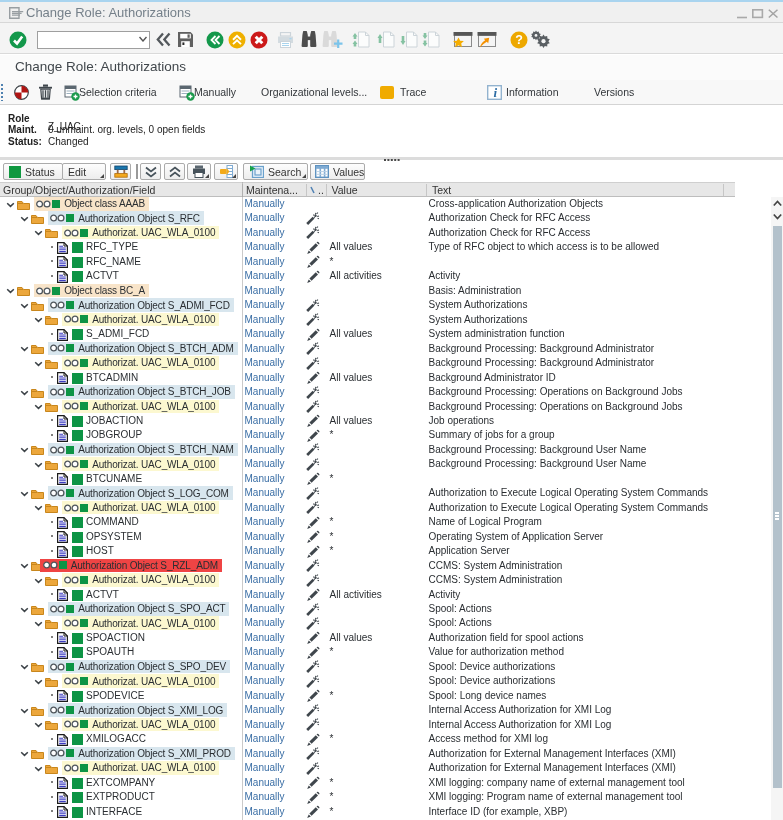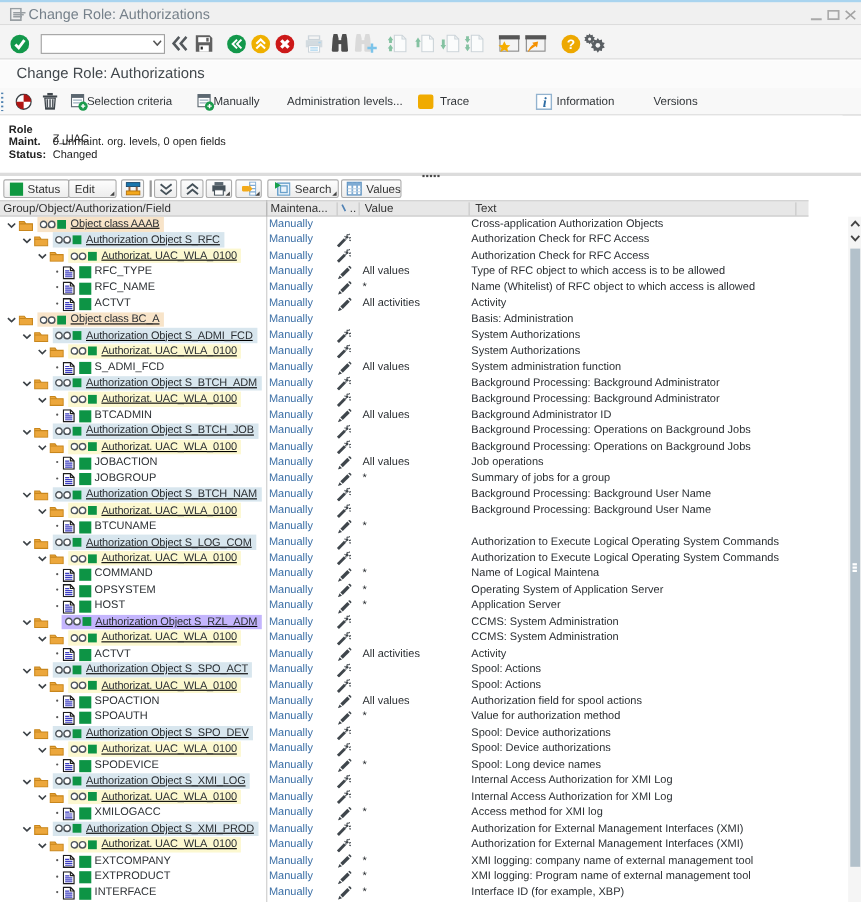--- a/index.html
+++ b/index.html
@@ -33,21 +33,21 @@
 .dd { position:absolute; right:1px; bottom:1px; width:0; height:0;
   border-left:4px solid transparent; border-bottom:4px solid #444; }
 
 #thead { position:absolute; left:0; top:182px; width:735px; height:14.5px;
   background:#e7e7e7; border-bottom:1px solid #bdbdbd; border-top:1px solid #cfcfcf; }
 #thead .hc { position:absolute; top:0.5px; font-size:10.5px; color:#333; line-height:13px; }
 #thead .sep { position:absolute; top:1px; width:1px; height:12px; background:#c6c6c6; }
 
 #tbl { position:absolute; left:0; top:196.5px; width:771px; height:623.5px; background:#fff; overflow:hidden; }
 .trow { position:absolute; left:0; width:771px; height:14.465px; }
-.hlt { top:0.5px; height:13.5px; display:flex; align-items:center; padding:0 4px 0 2.5px;text-decoration:underline; }
+.hlt { top:0.5px; height:13.5px; display:flex; align-items:center; padding:0 4px 0 2.5px; }
 .lbl { font-size:10px; letter-spacing:-0.15px; color:#2a2e32; white-space:nowrap; }
 .lbl2 { font-size:10px; color:#2a2e32; white-space:nowrap; top:0.5px; line-height:13.5px; }
 .man { left:244.5px; top:0.5px; font-size:10px; color:#3a6ea5; line-height:13.5px; }
 .icn { left:306px; top:1px; }
 .val { left:329.5px; top:0.5px; font-size:10px; color:#2a2e32; line-height:13.5px; }
 .txt { left:428.5px; top:0.5px; font-size:10px; color:#2a2e32; line-height:13.5px; white-space:nowrap; }
 #colline { position:absolute; left:242px; top:182px; width:1px; height:638px; background:#9e9e9e; opacity:0.55; }
 
 #sbar { position:absolute; left:771px; top:197px; width:12px; height:623px; background:#f5f5f5; }
 #sthumb { position:absolute; left:1.5px; top:29px; width:9px; height:562px; background:#b3c1cb; }
@@ -198,21 +198,21 @@
     </svg>
  <div class="atxt" style="left:79px">Selection criteria</div>
  <svg class="ab" style="left:179px;top:5px" width="16" height="16" viewBox="0 0 16 16">
       <rect x="1" y="1" width="11" height="11" fill="#fff" stroke="#5b6770"></rect>
       <rect x="1" y="1" width="11" height="3" fill="#5b6770"></rect>
       <path d="M2.5 6 H10.5 M2.5 8.5 H10.5" stroke="#9bb0be" stroke-width="1.2"></path>
       <circle cx="11.5" cy="11.5" r="4.2" fill="#1b9a4c"></circle>
       <path d="M11.5 9.5 V13.5 M9.5 11.5 H13.5" stroke="#fff" stroke-width="1.3"></path>
     </svg>
  <div class="atxt" style="left:194px">Manually</div>
- <div class="atxt" style="left:261px">Administration levels...</div>
+ <div class="atxt" style="left:261px">Organizational levels...</div>
  <div class="ab" style="left:380px;top:6px;width:14px;height:13px;background:#f0ab00;border-radius:2px"></div>
  <div class="atxt" style="left:400px">Trace</div>
  <svg class="ab" style="left:487px;top:5px" width="15" height="15" viewBox="0 0 15 15">
       <rect x="0.7" y="0.7" width="13.6" height="13.6" fill="#fff" stroke="#93b3cf" stroke-width="1.4"></rect>
       <text x="8.2" y="12" text-anchor="middle" font-size="13" font-style="italic" font-weight="bold" fill="#2e6da4" font-family="Liberation Serif">i</text>
     </svg>
  <div class="atxt" style="left:506px">Information</div>
  <div class="atxt" style="left:594px">Versions</div>
 </div>
 
@@ -389,21 +389,20 @@
       </svg>
       <div class="ab" style="left:72.0px;top:2.5px;width:10.5px;height:11px;background:#0d9445"></div>
       <div class="ab lbl2" style="left:86px">RFC_NAME</div>
       <div class="ab man">Manually</div>
       <svg class="ab icn" width="14" height="13" viewBox="0 0 14 13">
         <path d="M3.4 8.6 L9.8 2.2 L12 4.4 L5.6 10.8 Z" fill="#3f464c"></path>
         <path d="M2.7 9.4 L4.9 11.6 L1.2 12.9 Z" fill="#3f464c"></path>
         <path d="M10.6 1.4 L11 1 Q11.6 0.4 12.3 1 L13.2 1.9 Q13.8 2.6 13.2 3.2 L12.8 3.6 Z" fill="#3f464c"></path>
       </svg>
       <div class="ab val">*</div>
-      <div class="ab txt">Name (Whitelist) of RFC object to which access is allowed</div>
     </div>
 <div class="trow" style="top:72.33px">
       <div class="ab" style="left:50.5px;top:6px;width:2px;height:2px;background:#555;border-radius:50%"></div>
       <svg class="ab" style="left:57.0px;top:2px" width="11" height="12" viewBox="0 0 11 12">
         <path d="M0.6 0.6 L7 0.6 L10.4 4 L10.4 11.4 L0.6 11.4 Z" fill="#fff" stroke="#1d1d1d" stroke-width="1.2"></path>
         <path d="M7 0.6 L7 4 L10.4 4" fill="none" stroke="#1d1d1d" stroke-width="1"></path>
         <path d="M2.2 4.2 H6 M2.2 6 H8.8 M2.2 7.8 H8.8 M2.2 9.6 H8.8" stroke="#3b3bc0" stroke-width="1.1"></path>
       </svg>
       <div class="ab" style="left:72.0px;top:2.5px;width:10.5px;height:11px;background:#0d9445"></div>
       <div class="ab lbl2" style="left:86px">ACTVT</div>
@@ -773,21 +772,21 @@
       </svg>
       <div class="ab" style="left:72.0px;top:2.5px;width:10.5px;height:11px;background:#0d9445"></div>
       <div class="ab lbl2" style="left:86px">COMMAND</div>
       <div class="ab man">Manually</div>
       <svg class="ab icn" width="14" height="13" viewBox="0 0 14 13">
         <path d="M3.4 8.6 L9.8 2.2 L12 4.4 L5.6 10.8 Z" fill="#3f464c"></path>
         <path d="M2.7 9.4 L4.9 11.6 L1.2 12.9 Z" fill="#3f464c"></path>
         <path d="M10.6 1.4 L11 1 Q11.6 0.4 12.3 1 L13.2 1.9 Q13.8 2.6 13.2 3.2 L12.8 3.6 Z" fill="#3f464c"></path>
       </svg>
       <div class="ab val">*</div>
-      <div class="ab txt">Name of Logical Maintena</div>
+      <div class="ab txt">Name of Logical Program</div>
     </div>
 <div class="trow" style="top:332.69px">
       <div class="ab" style="left:50.5px;top:6px;width:2px;height:2px;background:#555;border-radius:50%"></div>
       <svg class="ab" style="left:57.0px;top:2px" width="11" height="12" viewBox="0 0 11 12">
         <path d="M0.6 0.6 L7 0.6 L10.4 4 L10.4 11.4 L0.6 11.4 Z" fill="#fff" stroke="#1d1d1d" stroke-width="1.2"></path>
         <path d="M7 0.6 L7 4 L10.4 4" fill="none" stroke="#1d1d1d" stroke-width="1"></path>
         <path d="M2.2 4.2 H6 M2.2 6 H8.8 M2.2 7.8 H8.8 M2.2 9.6 H8.8" stroke="#3b3bc0" stroke-width="1.1"></path>
       </svg>
       <div class="ab" style="left:72.0px;top:2.5px;width:10.5px;height:11px;background:#0d9445"></div>
       <div class="ab lbl2" style="left:86px">OPSYSTEM</div>
@@ -819,21 +818,21 @@
       <div class="ab txt">Application Server</div>
     </div>
 <div class="trow" style="top:361.62px">
       <svg class="ab" style="left:19.6px;top:5px" width="9" height="6" viewBox="0 0 9 6">
         <path d="M1.2 1.2 L4.5 4.4 L7.8 1.2" stroke="#3c4247" stroke-width="1.5" fill="none"></path>
       </svg>
       <svg class="ab" style="left:30.6px;top:2px" width="13" height="11" viewBox="0 0 13 11">
         <path d="M0.5 2.5 L0.5 10.5 L12.5 10.5 L12.5 4.5 L6.5 4.5 L5 2.5 Z" fill="#eca73c" stroke="#c8861c" stroke-width="1"></path>
         <path d="M0.5 4.5 L6 4.5" stroke="#c8861c" stroke-width="1"></path>
       </svg>
-      <div class="ab hlt" style="left:56px;background:#c4b5fd">
+      <div class="ab hlt" style="left:40px;background:#ef4444">
         <svg style="flex:none;margin-right:1.4px" width="15" height="8" viewBox="0 0 15 8">
           <circle cx="3.6" cy="4" r="2.9" fill="#fff" stroke="#4e555b" stroke-width="1.3"></circle>
           <circle cx="11" cy="4" r="2.9" fill="#fff" stroke="#4e555b" stroke-width="1.3"></circle>
         </svg>
         <div style="flex:none;width:8px;height:8px;background:#0d9445;margin-right:3.8px"></div>
         <span class="lbl">Authorization Object S_RZL_ADM</span>
       </div>
       <div class="ab man">Manually</div>
       <svg class="ab icn" width="14" height="13" viewBox="0 0 14 13">
         <path d="M1.2 12 L7.6 5.6" stroke="#3f464c" stroke-width="2.6"></path>

